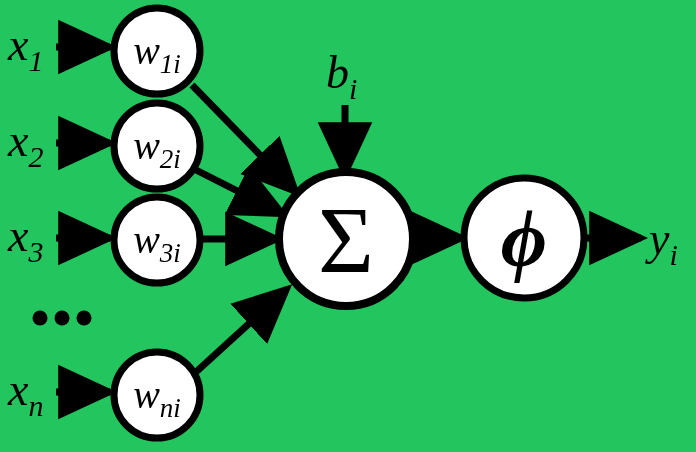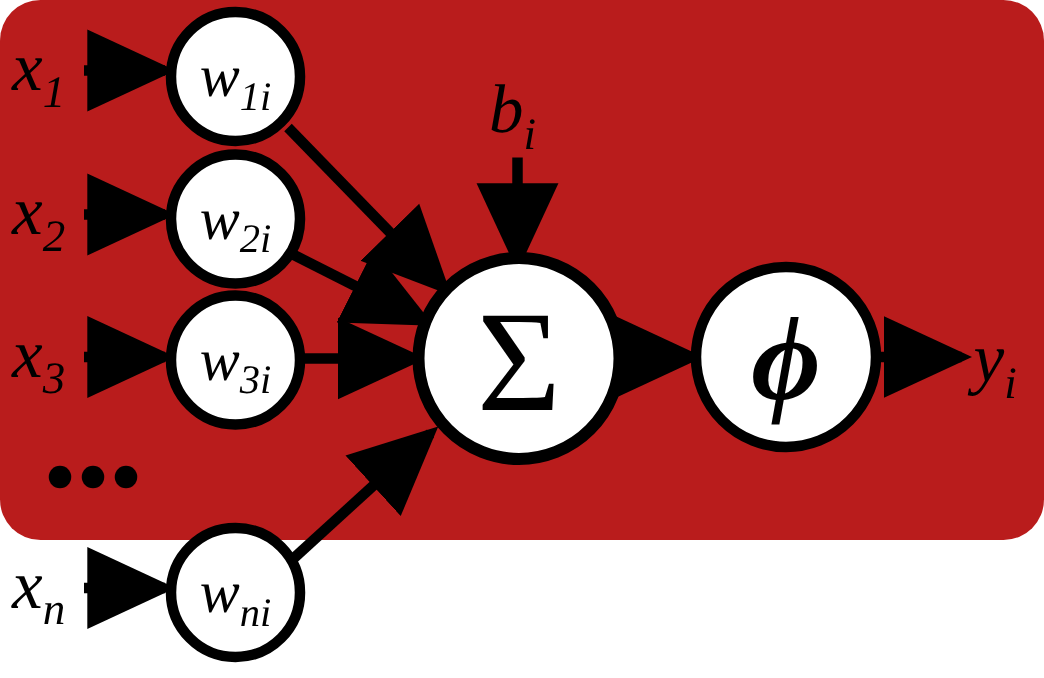--- a/index.html
+++ b/index.html
@@ -9,23 +9,22 @@
   }
   body {
     width: 696px;
     height: 452px;
     overflow: hidden;
     font-family: "Liberation Serif", serif;
   }
   #diagram-root {
     position: relative;
     width: 696px;
-    height: 360px;
-    background: #b91c1c;
-    border-radius: 27px;
+    height: 452px;
+    background: #22c55e;
   }
   svg#neuron-svg {
     position: absolute;
     left: 0;
     top: 0;
     width: 696px;
     height: 452px;
   }
   .node-circle {
     fill: #ffffff;

